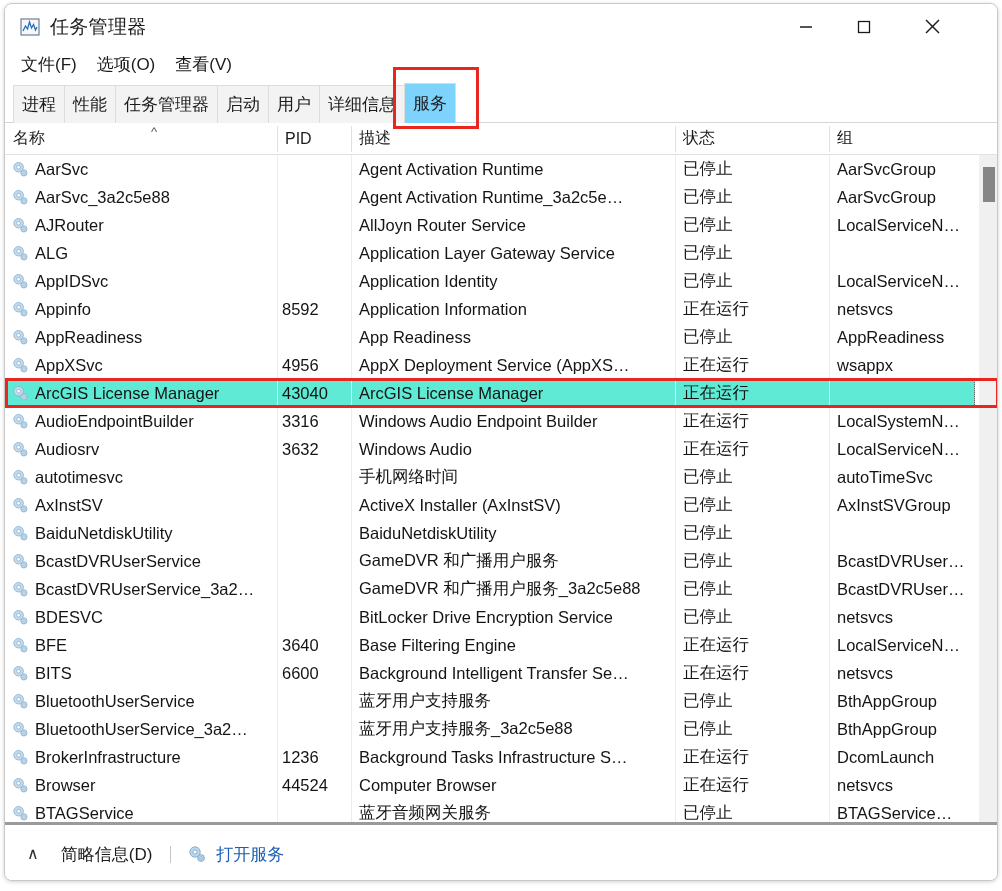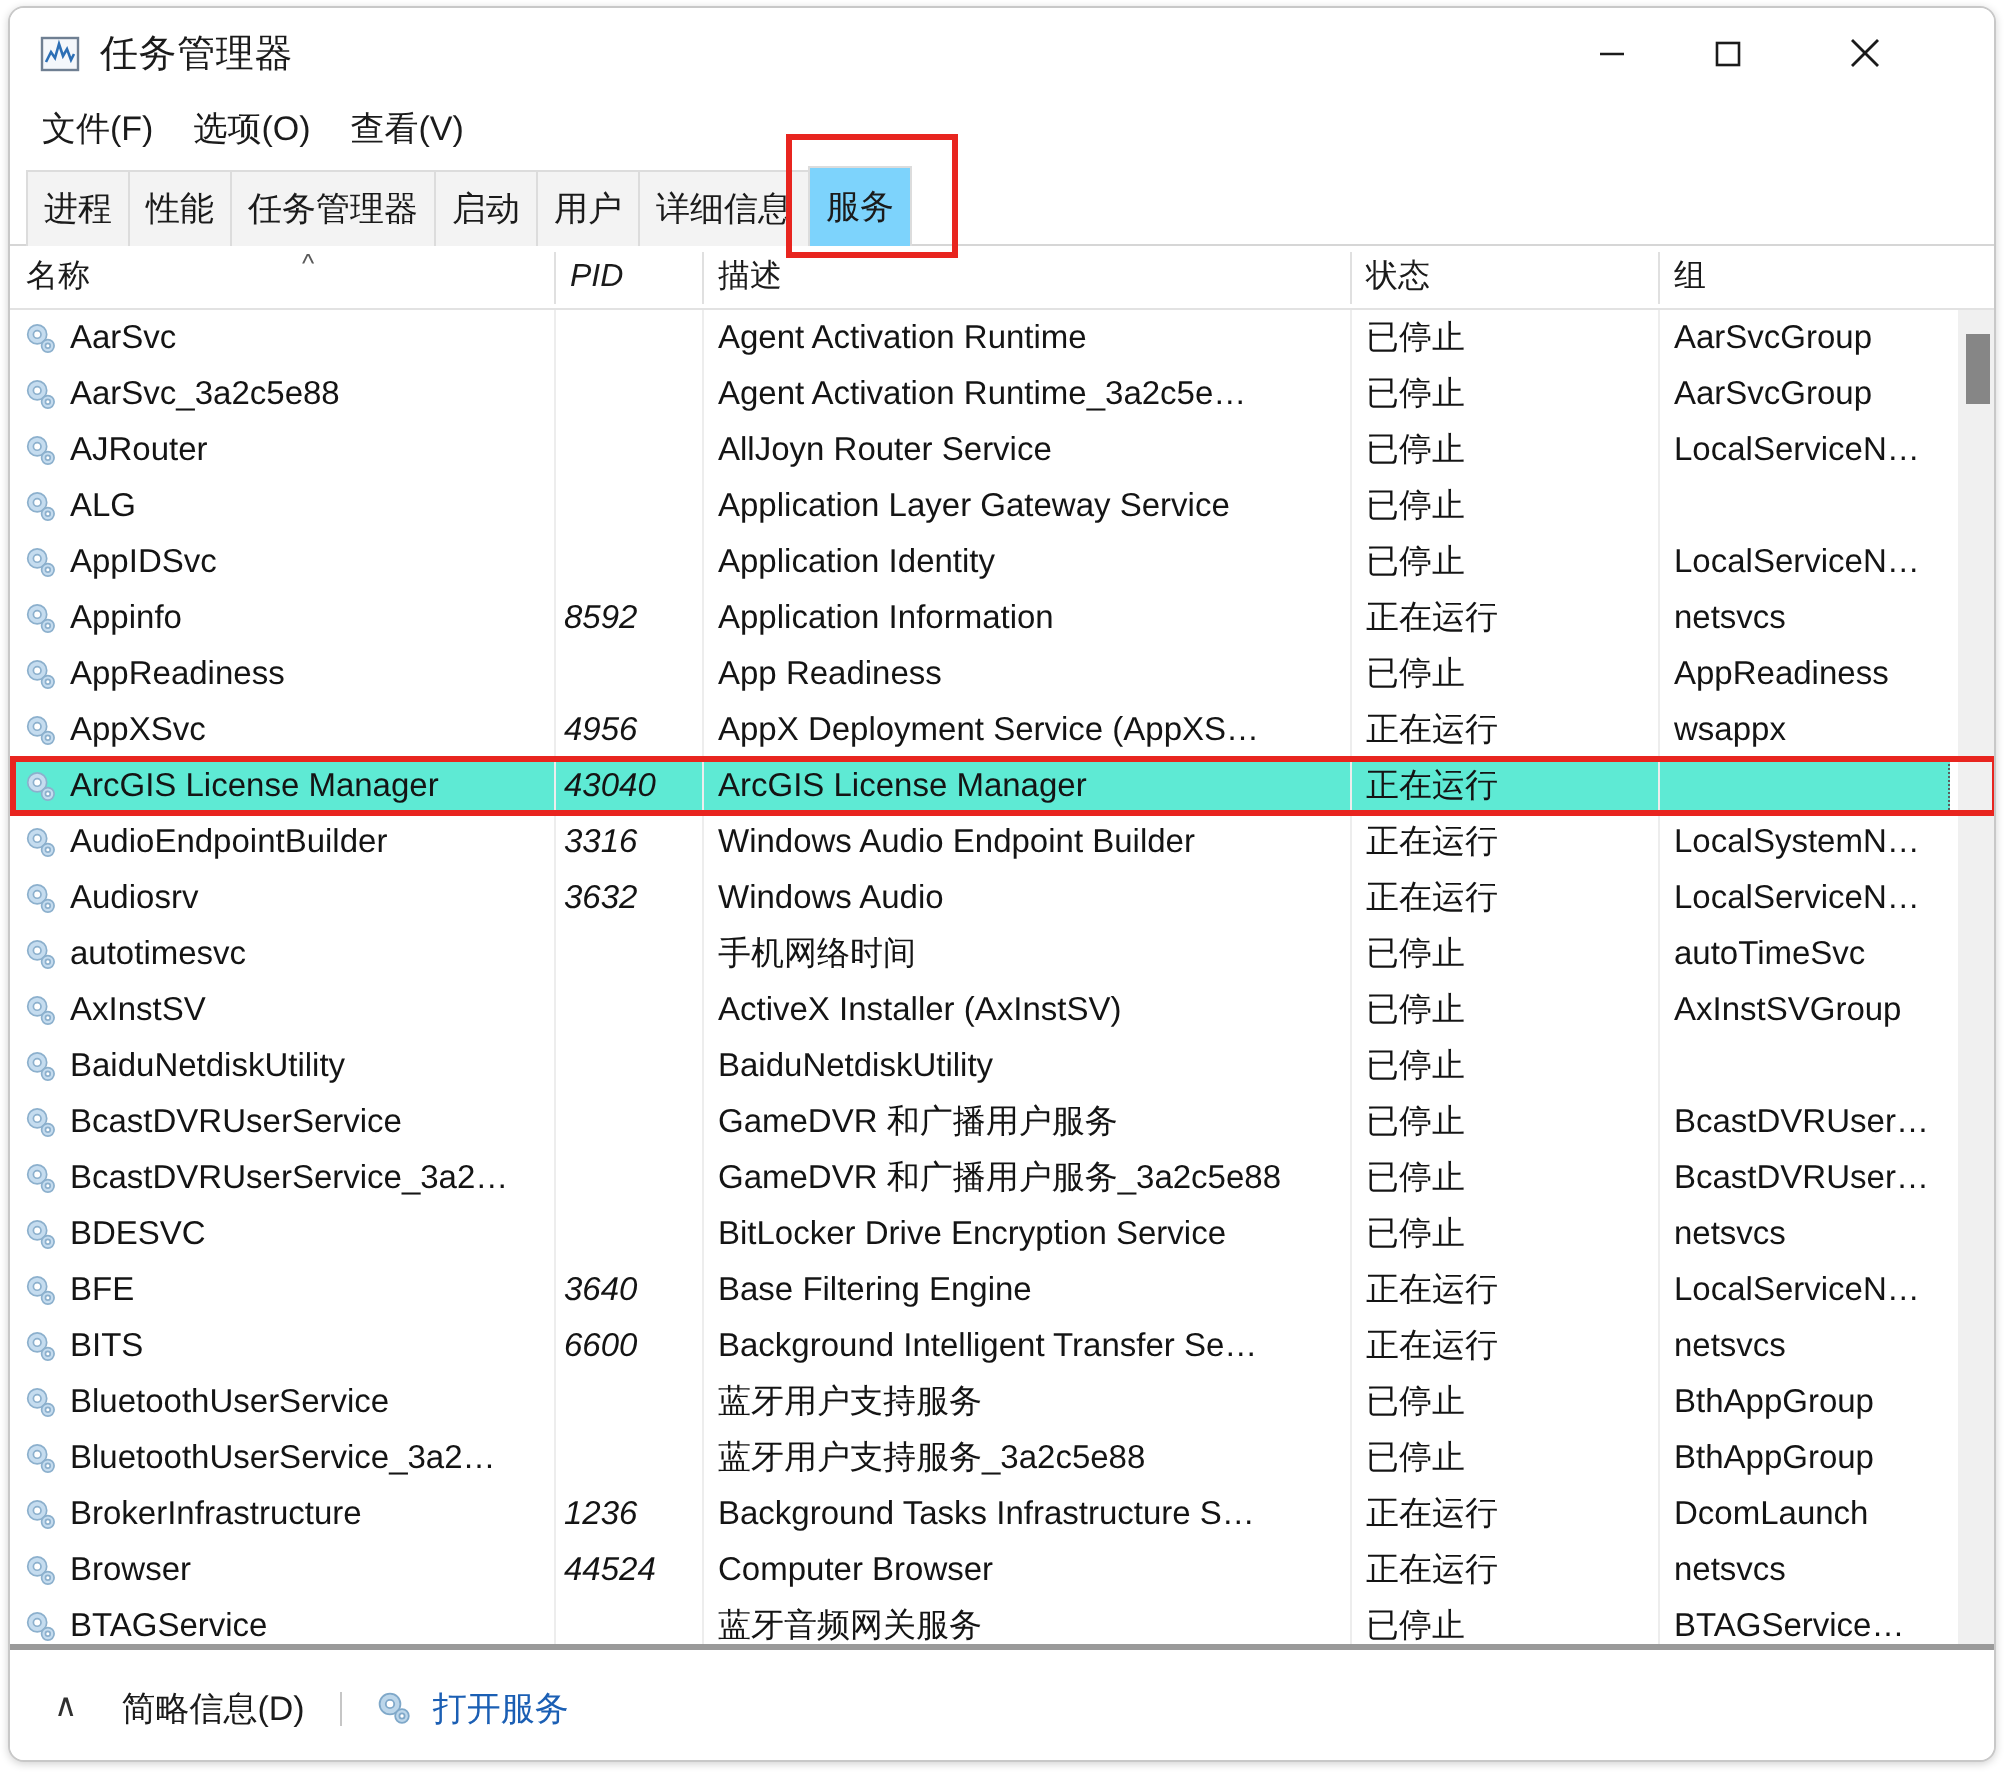--- a/index.html
+++ b/index.html
@@ -181,21 +181,21 @@
     position: absolute;
     left: 146px;
     top: 2px;
     font-size: 13px;
     color: #5a5a5a;
     line-height: 1;
   }
 
   
   .c-name   { left: 0px;   width: 272px; }
-  .c-pid    { left: 272px; width: 74px; font-style: italic;  }
+  .c-pid    { left: 272px; width: 74px;  }
   .c-desc   { left: 346px; width: 324px; }
   .c-status { left: 670px; width: 154px; }
   .c-group  { left: 824px; width: 146px; }
 
   #rows {
     position: relative;
     height: 669px;
     overflow: hidden;
   }
   .row {

